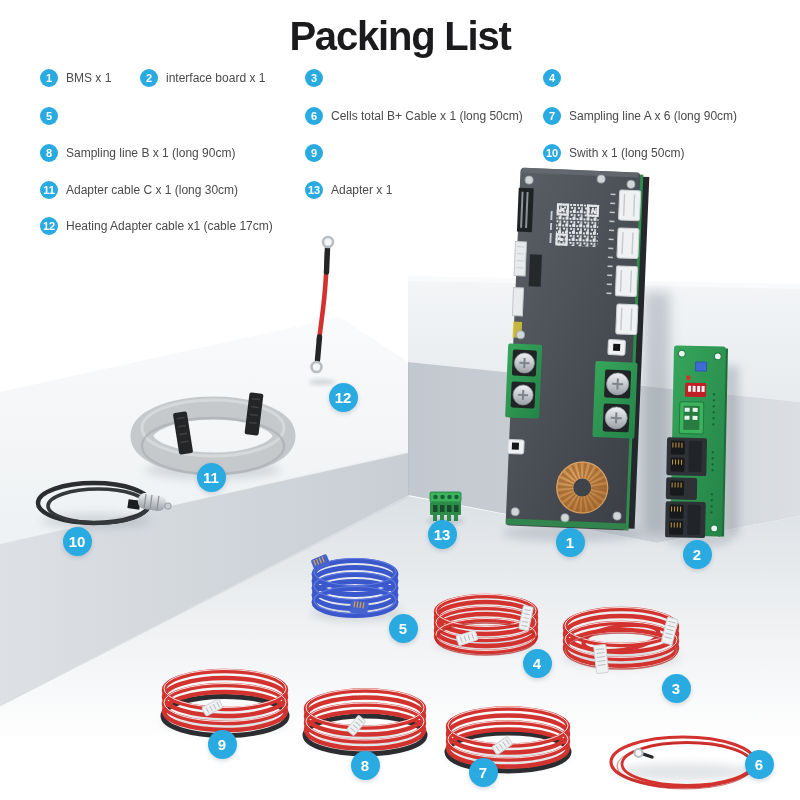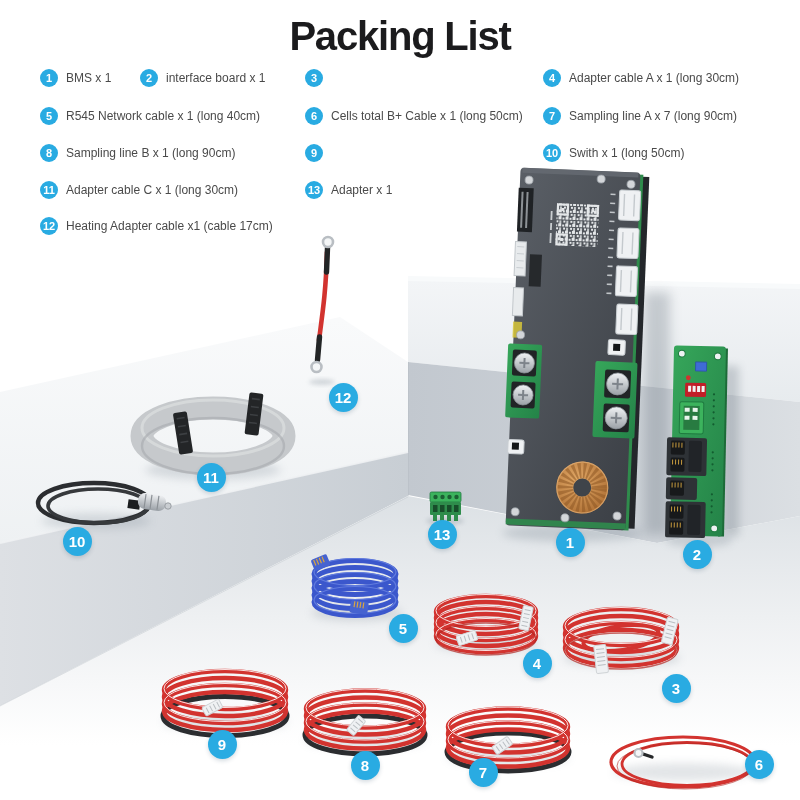--- a/index.html
+++ b/index.html
@@ -514,33 +514,31 @@
       </div>
       <div class="list-item" style="left: 140px; top: 69px;">
         <span class="badge badge-sm">2</span>
         <span class="label">interface board  x 1</span>
       </div>
       <div class="list-item" style="left: 305px; top: 69px;">
         <span class="badge badge-sm">3</span>
       </div>
       <div class="list-item" style="left: 543px; top: 69px;">
         <span class="badge badge-sm">4</span>
-        <span class="label">Adapter cable A x 1 (long 30cm)</span>
       </div>
       <div class="list-item" style="left: 40px; top: 107px;">
         <span class="badge badge-sm">5</span>
-        <span class="label">R545 Network cable x 1 (long 40cm)</span>
       </div>
       <div class="list-item" style="left: 305px; top: 107px;">
         <span class="badge badge-sm">6</span>
         <span class="label">Cells total B+ Cable x 1 (long 50cm)</span>
       </div>
       <div class="list-item" style="left: 543px; top: 107px;">
         <span class="badge badge-sm">7</span>
-        <span class="label">Sampling line A x 7 (long 90cm)</span>
+        <span class="label">Sampling line A x 6 (long 90cm)</span>
       </div>
       <div class="list-item" style="left: 40px; top: 144px;">
         <span class="badge badge-sm">8</span>
         <span class="label">Sampling line B x 1 (long 90cm)</span>
       </div>
       <div class="list-item" style="left: 305px; top: 144px;">
         <span class="badge badge-sm">9</span>
       </div>
       <div class="list-item" style="left: 543px; top: 144px;">
         <span class="badge badge-sm">10</span>

